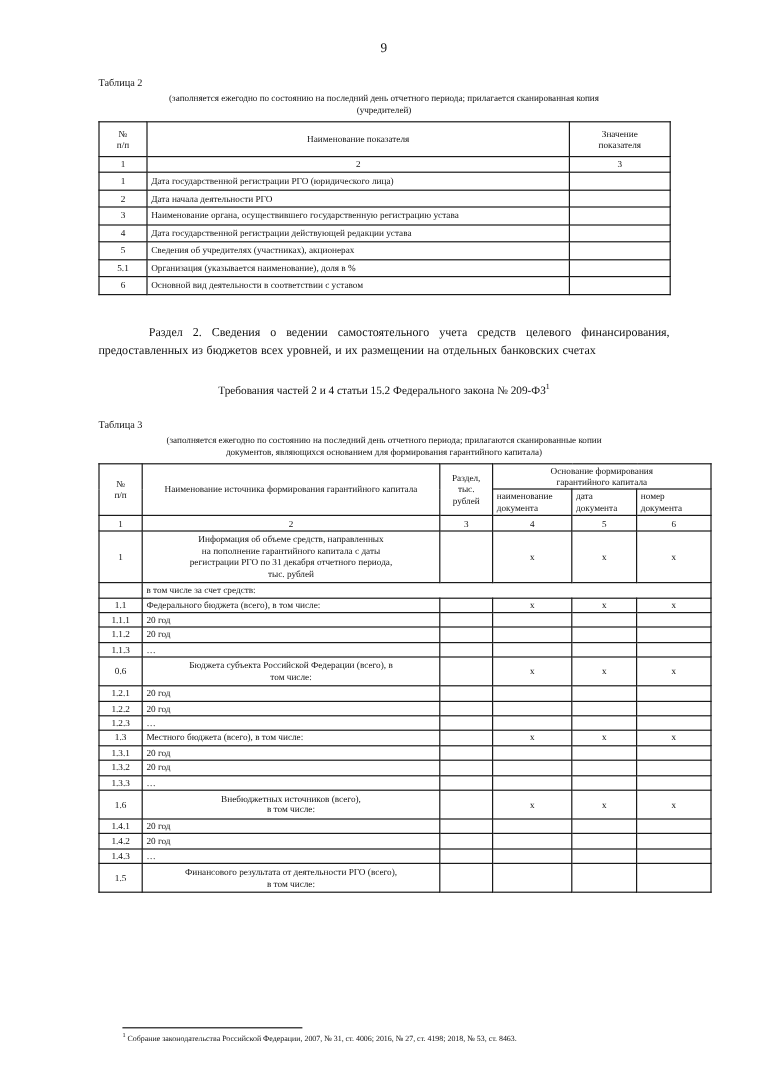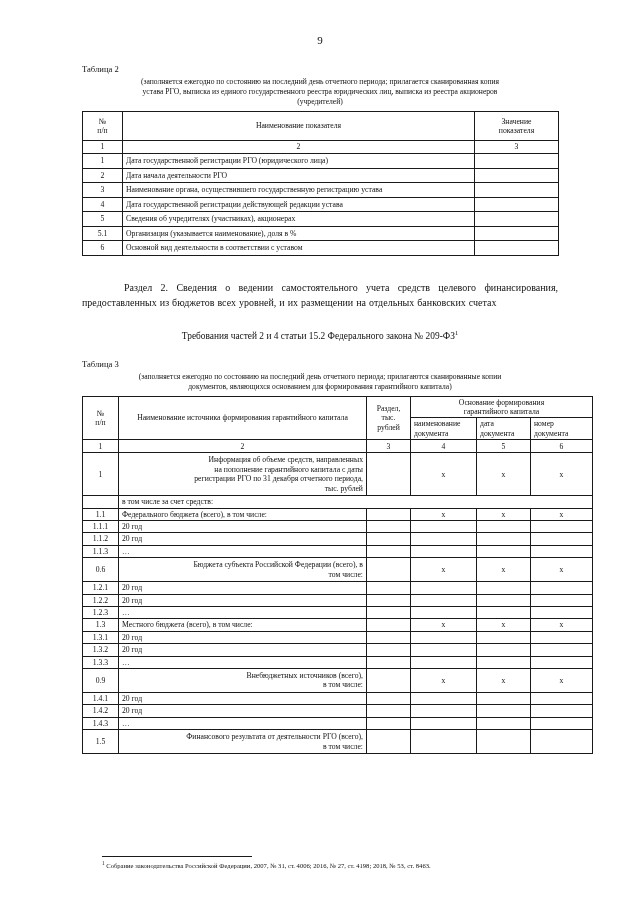--- a/index.html
+++ b/index.html
@@ -104,21 +104,21 @@
   #table1 { margin-top: 2px; }
   #table1 .hdr td { text-align: center; height: 26px; }
   #table1 tbody tr td { height: 11.5px; }
 
   
   #table3 { margin-top: 2px; }
   #table3 .hdr-main td { text-align: center; }
   #table3 tbody td { }
   .cell-multiline {
     white-space: pre-line;
-    text-align: right;
+    text-align: center;
     vertical-align: top;
     padding-top: 1.5px;
   }
   .cell-year {
     text-align: left;
     letter-spacing: 0px;
   }
 
   
   .footnote-wrap {
@@ -149,21 +149,20 @@
 <div class="page">
 
   <div class="page-number">9</div>
 
   <div class="content">
 
     <div class="table-caption">Таблица 2</div>
 
     <div class="caption-note">
       <div>(заполняется ежегодно по состоянию на последний день отчетного периода; прилагается сканированная копия</div>
-      <div>устава РГО, выписка из единого государственного реестра юридических лиц, выписка из реестра акционеров</div>
       <div>(учредителей)</div>
     </div>
 
     <table class="doc-table" id="table1">
       <colgroup>
         <col style="width:40px">
         <col style="width:352px">
         <col style="width:84px">
       </colgroup>
       <thead>
@@ -390,21 +389,21 @@
           </tr>
           <tr>
             <td class="c-num">1.3.3</td>
             <td class="c-left">…</td>
             <td class="x-mark"></td>
             <td class="x-mark"></td>
             <td class="x-mark"></td>
             <td class="x-mark"></td>
           </tr>
           <tr>
-            <td class="c-num">0.9</td>
+            <td class="c-num">1.6</td>
             <td class="cell-multiline" style="height: 21px;">Внебюджетных источников (всего),
 в том числе:</td>
             <td class="x-mark"></td>
             <td class="x-mark">х</td>
             <td class="x-mark">х</td>
             <td class="x-mark">х</td>
           </tr>
           <tr>
             <td class="c-num">1.4.1</td>
             <td class="cell-year">20          год</td>

